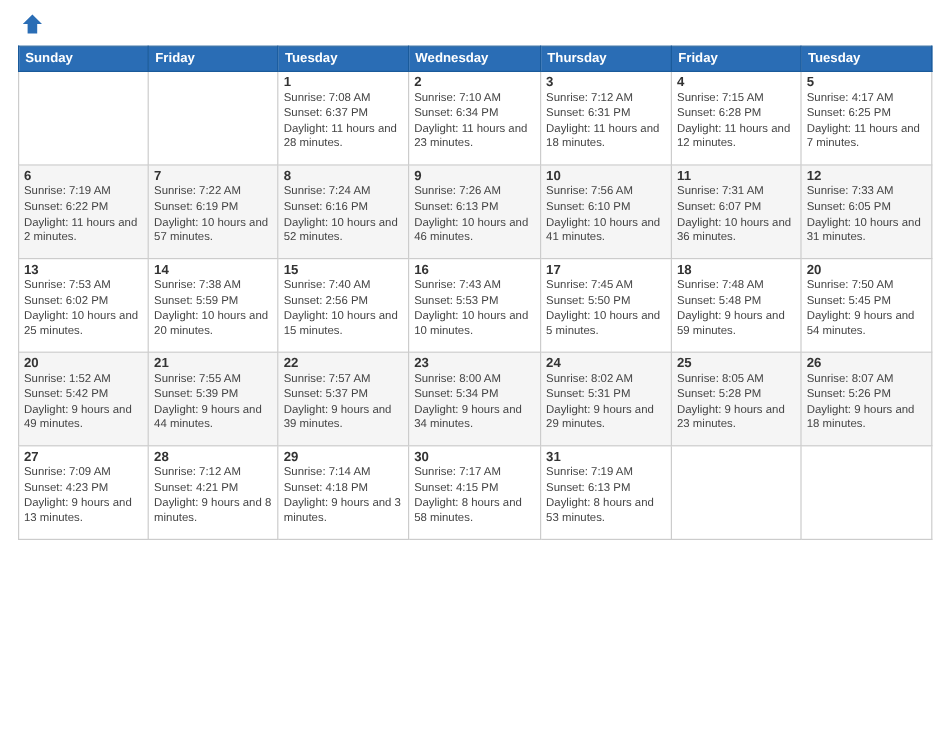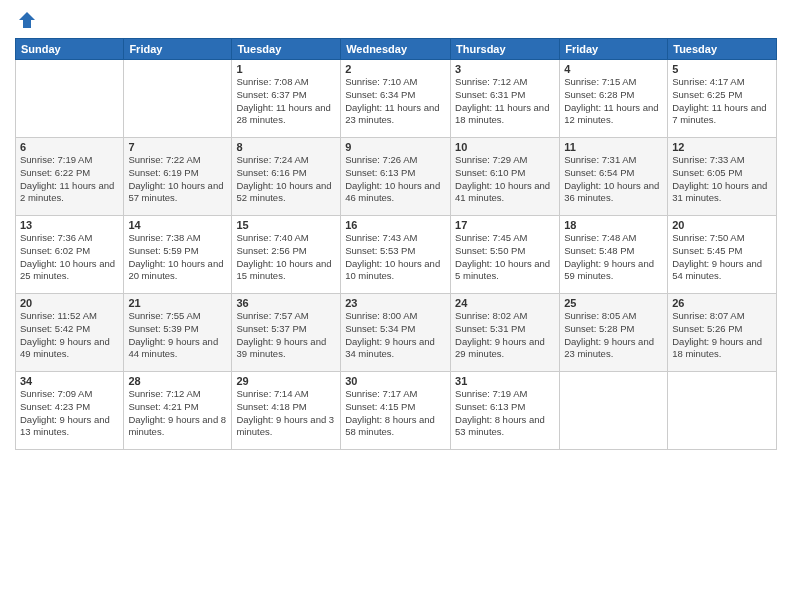--- a/index.html
+++ b/index.html
@@ -185,41 +185,41 @@
 Daylight: 10 hours and 52 minutes.</div>
           </td>
           <td>
             <span class="day-number">9</span>
             <div class="day-info">Sunrise: 7:26 AM
 Sunset: 6:13 PM
 Daylight: 10 hours and 46 minutes.</div>
           </td>
           <td>
             <span class="day-number">10</span>
-            <div class="day-info">Sunrise: 7:29 AM
+            <div class="day-info">Sunrise: 7:56 AM
 Sunset: 6:10 PM
 Daylight: 10 hours and 41 minutes.</div>
           </td>
           <td>
             <span class="day-number">11</span>
             <div class="day-info">Sunrise: 7:31 AM
-Sunset: 6:54 PM
+Sunset: 6:07 PM
 Daylight: 10 hours and 36 minutes.</div>
           </td>
           <td>
             <span class="day-number">12</span>
             <div class="day-info">Sunrise: 7:33 AM
 Sunset: 6:05 PM
 Daylight: 10 hours and 31 minutes.</div>
           </td>
         </tr>
         <tr>
           <td>
             <span class="day-number">13</span>
-            <div class="day-info">Sunrise: 7:36 AM
+            <div class="day-info">Sunrise: 7:53 AM
 Sunset: 6:02 PM
 Daylight: 10 hours and 25 minutes.</div>
           </td>
           <td>
             <span class="day-number">14</span>
             <div class="day-info">Sunrise: 7:38 AM
 Sunset: 5:59 PM
 Daylight: 10 hours and 20 minutes.</div>
           </td>
           <td>
@@ -249,32 +249,32 @@
           <td>
             <span class="day-number">20</span>
             <div class="day-info">Sunrise: 7:50 AM
 Sunset: 5:45 PM
 Daylight: 9 hours and 54 minutes.</div>
           </td>
         </tr>
         <tr>
           <td>
             <span class="day-number">20</span>
-            <div class="day-info">Sunrise: 11:52 AM
+            <div class="day-info">Sunrise: 1:52 AM
 Sunset: 5:42 PM
 Daylight: 9 hours and 49 minutes.</div>
           </td>
           <td>
             <span class="day-number">21</span>
             <div class="day-info">Sunrise: 7:55 AM
 Sunset: 5:39 PM
 Daylight: 9 hours and 44 minutes.</div>
           </td>
           <td>
-            <span class="day-number">36</span>
+            <span class="day-number">22</span>
             <div class="day-info">Sunrise: 7:57 AM
 Sunset: 5:37 PM
 Daylight: 9 hours and 39 minutes.</div>
           </td>
           <td>
             <span class="day-number">23</span>
             <div class="day-info">Sunrise: 8:00 AM
 Sunset: 5:34 PM
 Daylight: 9 hours and 34 minutes.</div>
           </td>
@@ -292,21 +292,21 @@
           </td>
           <td>
             <span class="day-number">26</span>
             <div class="day-info">Sunrise: 8:07 AM
 Sunset: 5:26 PM
 Daylight: 9 hours and 18 minutes.</div>
           </td>
         </tr>
         <tr>
           <td>
-            <span class="day-number">34</span>
+            <span class="day-number">27</span>
             <div class="day-info">Sunrise: 7:09 AM
 Sunset: 4:23 PM
 Daylight: 9 hours and 13 minutes.</div>
           </td>
           <td>
             <span class="day-number">28</span>
             <div class="day-info">Sunrise: 7:12 AM
 Sunset: 4:21 PM
 Daylight: 9 hours and 8 minutes.</div>
           </td>

